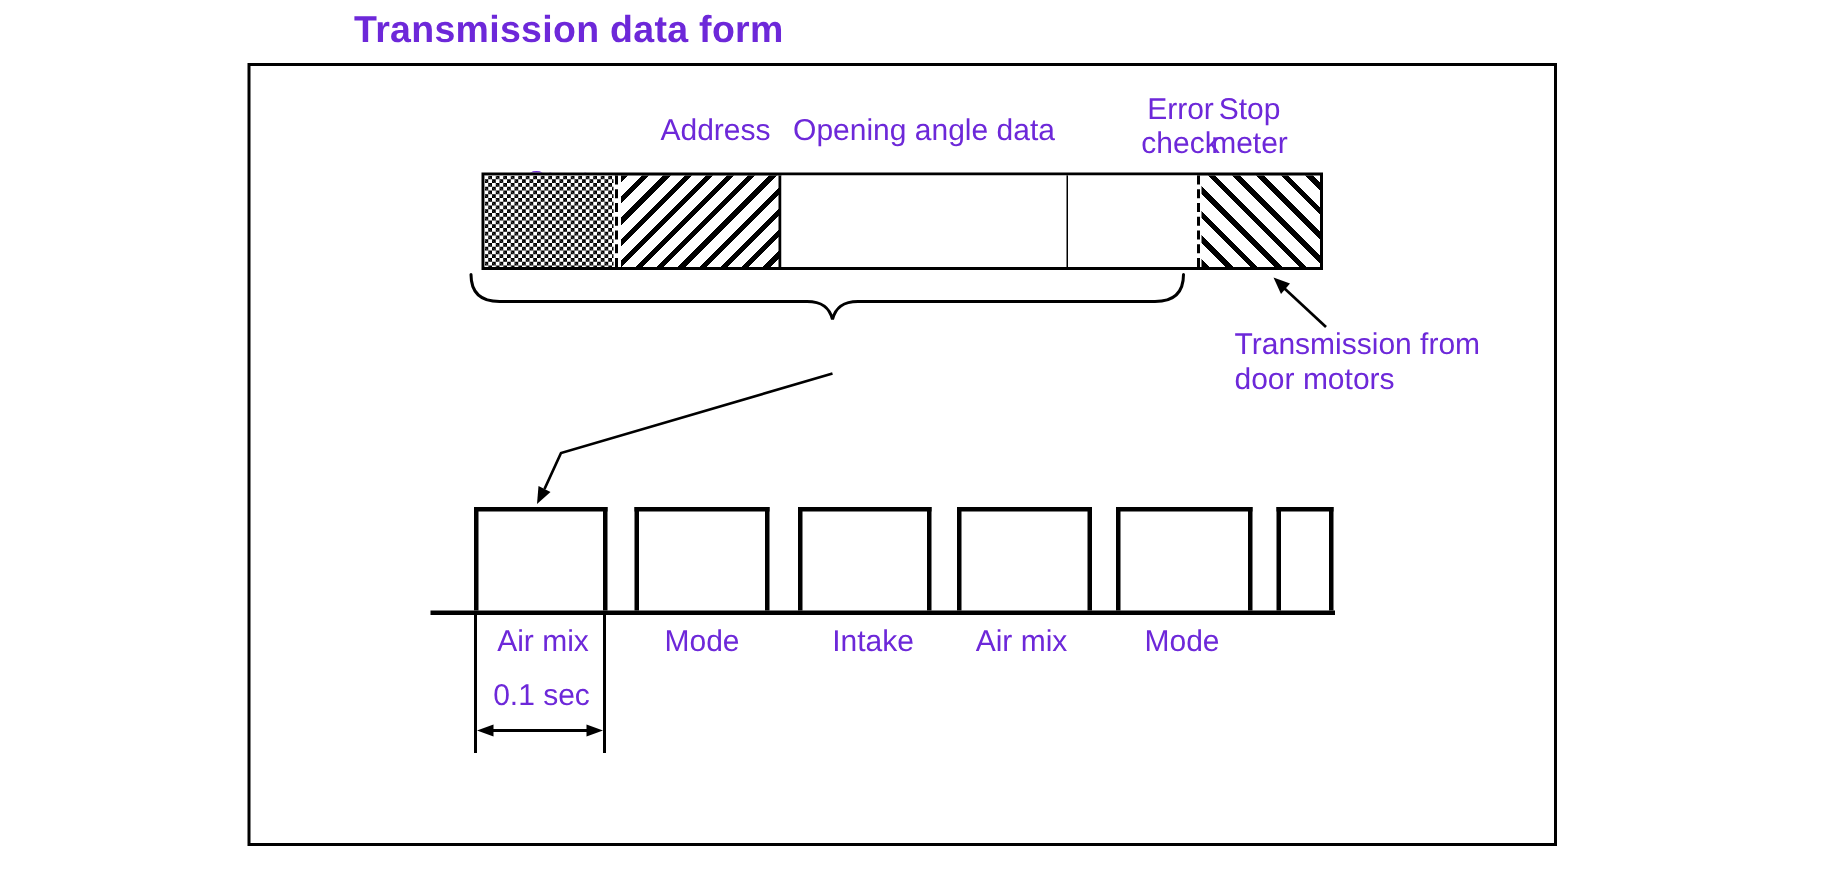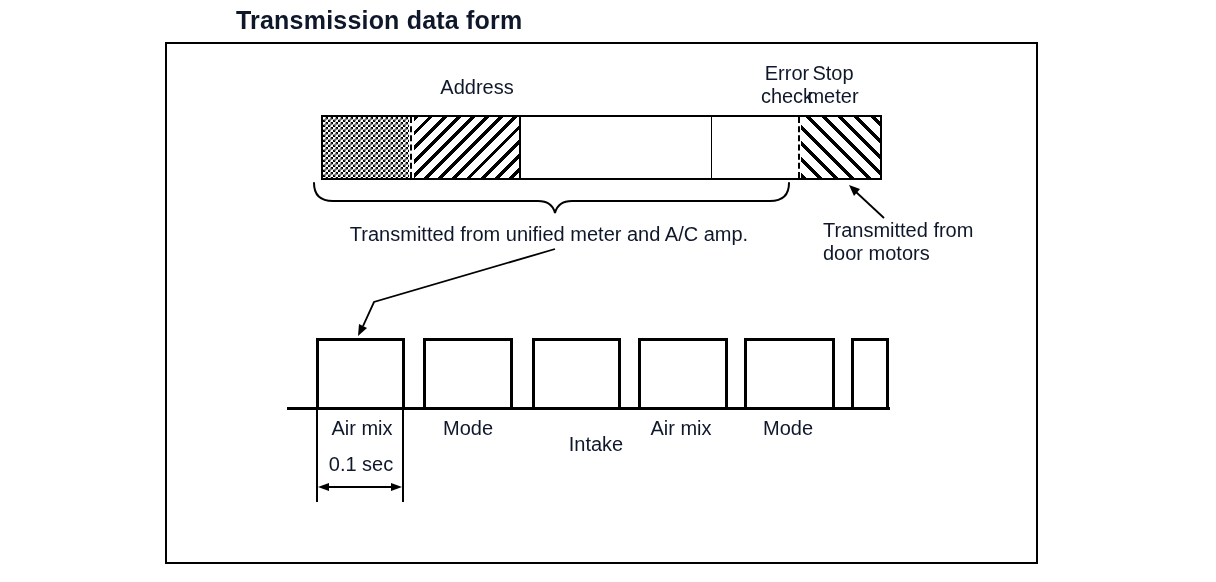--- a/index.html
+++ b/index.html
@@ -2,21 +2,21 @@
 <html><head>
 <meta charset="utf-8">
 <style>
   * { box-sizing: border-box; margin: 0; padding: 0; }
   html, body { background: #ffffff; }
   .stage {
     position: relative;
     width: 1216px;
     height: 582px;
     background: #ffffff;
-    color: #0f172a;
+    color: #6d28d9;
     font-family: "Liberation Sans", "DejaVu Sans", sans-serif;
     overflow: hidden;
   }
 
   .title {
     position: absolute;
     left: 236px; top: 6px;
     font-size: 25px;
     font-weight: bold;
     letter-spacing: 0.2px;
@@ -94,52 +94,52 @@
 <body>
 
 <div class="stage">
 
   <div class="title">Transmission data form</div>
 
   <div class="outer-frame"></div>
 
   <div class="lbl" style="left:372px; top:76px;margin-top:35px;">Start</div>
   <div class="lbl" style="left:465px; top:76px;margin-left:12px;">Address</div>
+  <div class="lbl" style="left:616px; top:76px;">Opening angle data</div>
   <div class="lbl" style="left:787px; top:62px;">Error
 check</div>
   <div class="lbl" style="left:833px; top:62px;">Stop
 meter</div>
 
   <div class="bar">
     <div class="seg seg-checker"></div>
     <div class="div-dashed" style="left:87px;"></div>
     <div class="seg seg-hatchf"></div>
     <div class="div-solid" style="left:196px;"></div>
     <div class="seg seg-plain" style="left:198px; width:190px;"></div>
     <div class="div-thin" style="left:388px;"></div>
     <div class="seg seg-plain" style="left:389px; width:86px;"></div>
     <div class="div-dashed" style="left:475px;"></div>
     <div class="seg seg-hatchb"></div>
   </div>
 
-  <div class="lbl" style="left:549px; top:223px;">Transmitted from unified meter and A/C amp.</div>
-  <div class="lbl lbl-left" style="left:823px; top:219px;">Transmitted from
+  <div class="lbl lbl-left" style="left:823px; top:219px;">Transmission from
 door motors</div>
 
   <div class="pulse" style="left:316px; width:89px;"></div>
   <div class="pulse" style="left:423px; width:90px;"></div>
   <div class="pulse" style="left:532px; width:89px;"></div>
   <div class="pulse" style="left:638px; width:90px;"></div>
   <div class="pulse" style="left:744px; width:91px;"></div>
   <div class="pulse" style="left:851px; width:38px;"></div>
   <div class="baseline"></div>
 
   <div class="lbl" style="left:362px; top:417px;">Air mix</div>
   <div class="lbl" style="left:468px; top:417px;">Mode</div>
-  <div class="lbl" style="left:596px; top:417px;margin-top:16px;">Intake</div>
+  <div class="lbl" style="left:582px; top:417px;">Intake</div>
   <div class="lbl" style="left:681px; top:417px;">Air mix</div>
   <div class="lbl" style="left:788px; top:417px;">Mode</div>
 
   <div class="lbl" style="left:361px; top:453px;text-align:right;">0.1 sec</div>
 
   <svg class="overlay" width="1216" height="582" viewBox="0 0 1216 582">
 
     <path d="M314,183 C314,195 320,201 333,201 L538,201 C548,201 553,205 555,213
              C557,205 562,201 572,201 L770,201 C783,201 789,195 789,183" fill="none" stroke="#000" stroke-width="2" stroke-linecap="round"></path>
 

